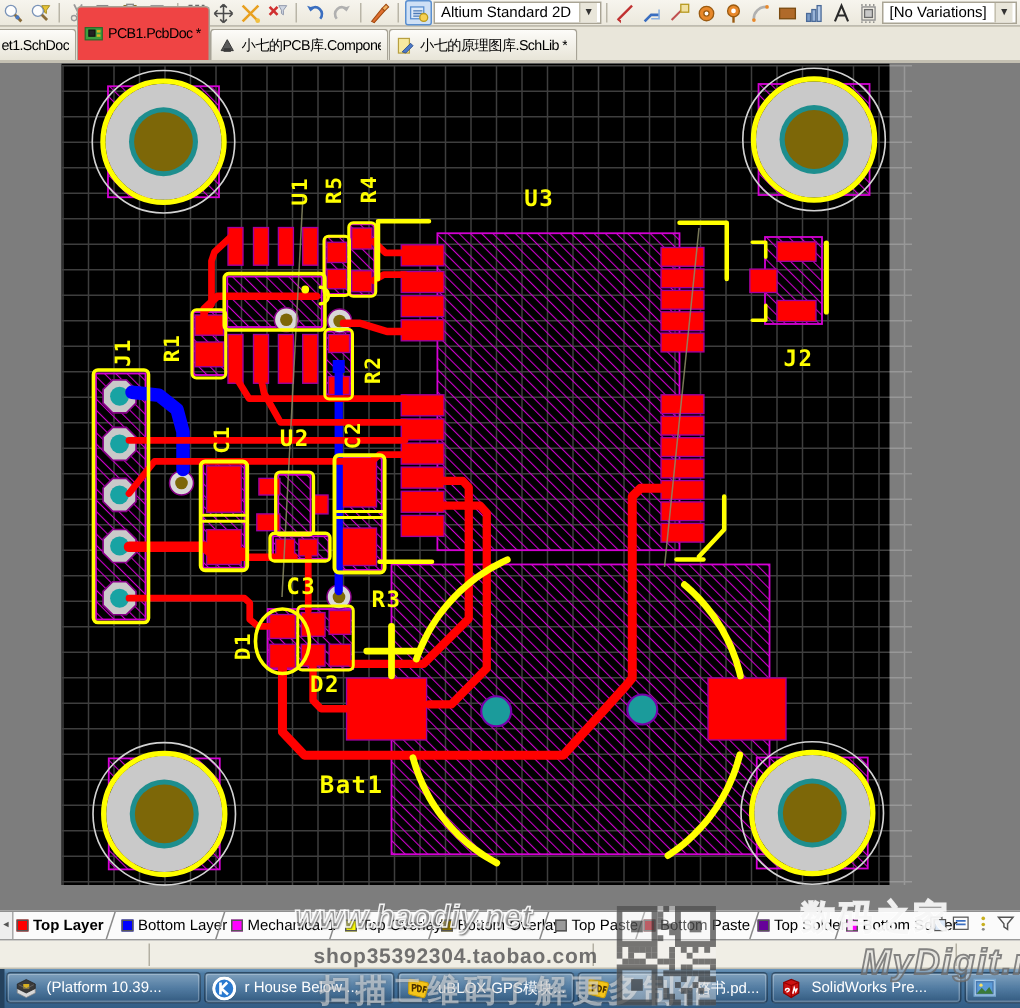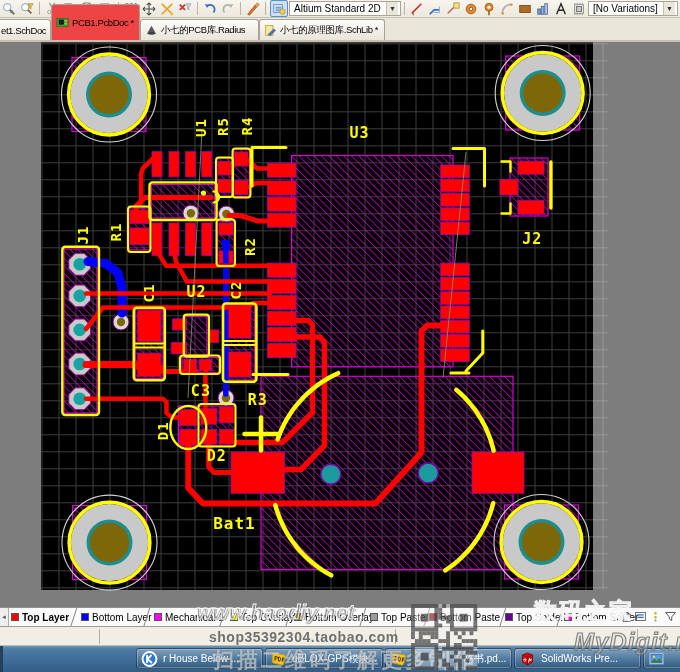--- a/index.html
+++ b/index.html
@@ -249,21 +249,21 @@
       </span>
       <span style="overflow: hidden; text-overflow: clip; white-space: nowrap;">PCB1.PcbDoc *</span>
     </div>
     <div class="dtab" style="width: 119px;">
       <span class="dicon">
         <svg width="13" height="13" viewBox="0 0 16 16">
           <path d="M3 12 L8 3 L13 12 Z" fill="#5a5a5a" stroke="#333" stroke-width="0.8"></path>
           <rect x="5" y="10" width="6" height="3" fill="#3a3a3a"></rect>
         </svg>
       </span>
-      <span style="overflow: hidden; text-overflow: clip; white-space: nowrap;">小七的PCB库.Radius</span>
+      <span style="overflow: hidden; text-overflow: clip; white-space: nowrap;">小七的PCB库.Compone</span>
     </div>
     <div class="dtab" style="width: 126px;">
       <span class="dicon">
         <svg width="13" height="13" viewBox="0 0 16 16">
           <rect x="2" y="2" width="9" height="12" fill="#f7e9a0" stroke="#b8a040"></rect>
           <path d="M5 13 L12 6 L14 8 L8 14 Z" fill="#4a78c8" stroke="#2a4a88" stroke-width="0.7"></path>
         </svg>
       </span>
       <span style="overflow: hidden; text-overflow: clip; white-space: nowrap;">小七的原理图库.SchLib *</span>
     </div>
@@ -571,20 +571,31 @@
     <div class="sseg" style="left: 418px; width: 180px; letter-spacing: -0.35px; font-size: 9.5px;">Radius:120.079mil Angle1:0.00 Angle2:360.00</div>
     <div class="sseg" style="left: 602px; width: 34px;">Compone</div>
     <div class="sseg" style="left: 640px; width: 40px;">Syst</div>
     <div class="ssep" style="left: 99px;"></div>
     <div class="ssep" style="left: 395px;"></div>
     <div class="ssep" style="left: 637px;"></div>
   </div>
 
 <div id="taskbar">
   <div class="tedge"></div>
+<div class="wbtn" style="left: 4px; width: 130px;">
+      <span class="wicon">
+        <svg width="17" height="16" viewBox="0 0 16 16">
+          <path d="M2 11 L8 14 L14 11 L14 8 L8 5 L2 8 Z" fill="#d8d8d8" stroke="#888" stroke-width="0.5"></path>
+          <path d="M2 8 L8 11 L14 8 L14 5 L8 2 L2 5 Z" fill="#3a3a3a" stroke="#222" stroke-width="0.5"></path>
+          <rect x="6" y="5" width="4" height="3" fill="#d8b020"></rect>
+          <path d="M3 5.5 L8 8 L13 5.5" fill="none" stroke="#666" stroke-width="0.6"></path>
+        </svg>
+      </span>
+      <span style="overflow: hidden; white-space: nowrap;">(Platform 10.39...</span>
+    </div>
     <div class="wbtn" style="left: 136px; width: 127px;">
       <span class="wicon">
         <svg width="17" height="16" viewBox="0 0 16 16">
           <circle cx="8" cy="8" r="7.3" fill="#2a7ad0" stroke="#fff"></circle>
           <circle cx="8" cy="8" r="7.3" fill="none" stroke="#ffffff"></circle>
           <circle cx="8" cy="8" r="6.8" fill="none" stroke="#fff" stroke-width="1.6"></circle>
           <path d="M5.5 4 L5.5 12 M5.5 8.5 L10 4 M6 8 L10.5 12" fill="none" stroke="#fff" stroke-width="1.8"></path>
         </svg>
       </span>
       <span style="overflow: hidden; white-space: nowrap; text-align: center;">r House Below ...</span>

